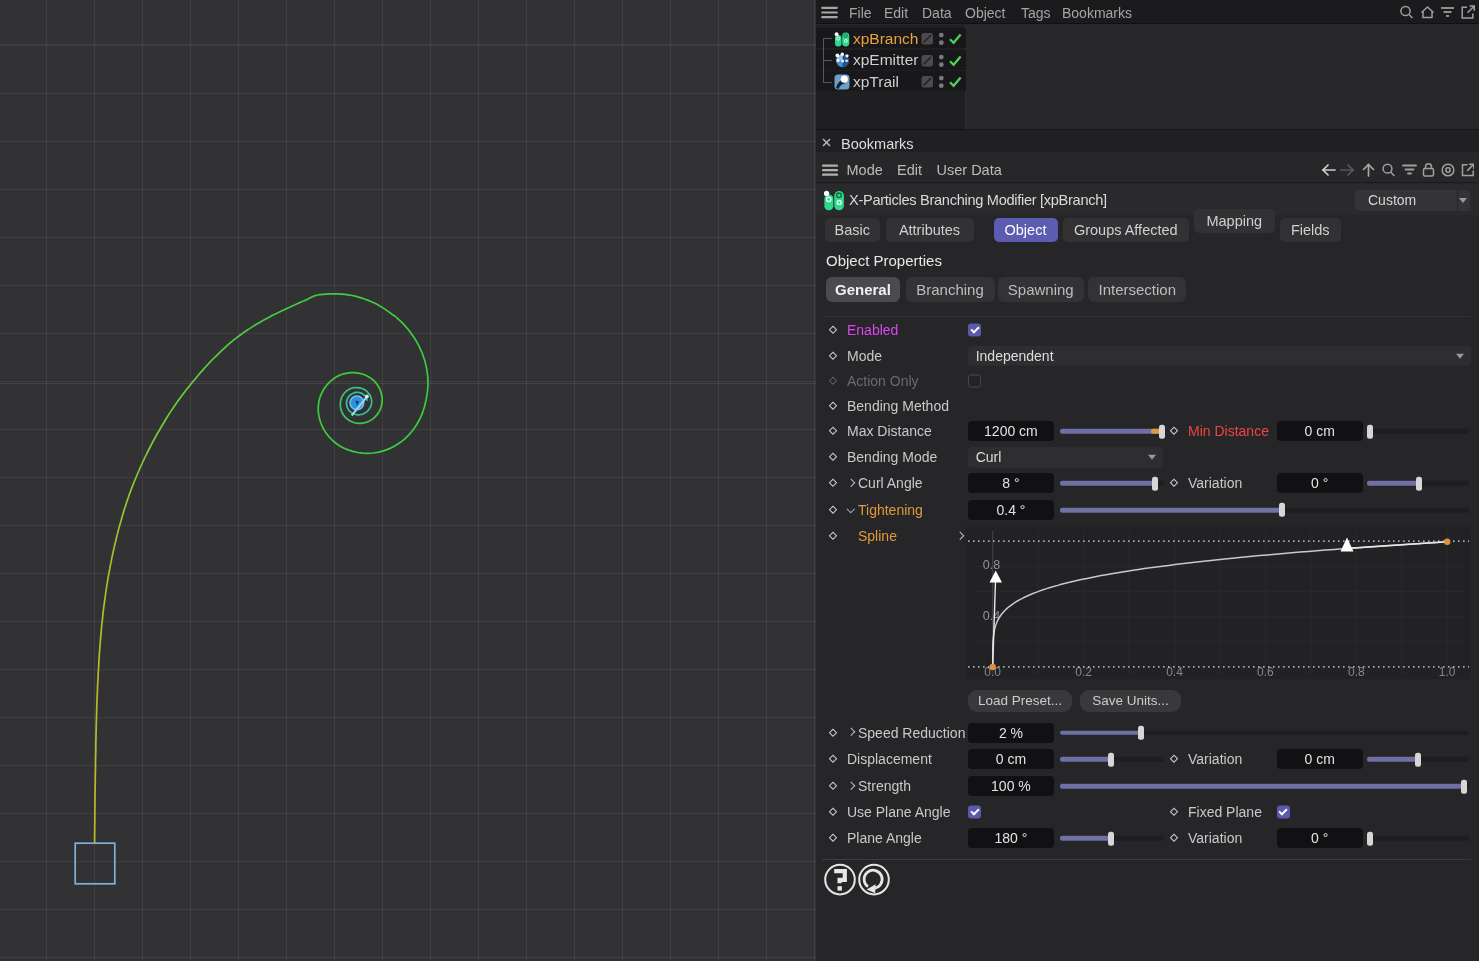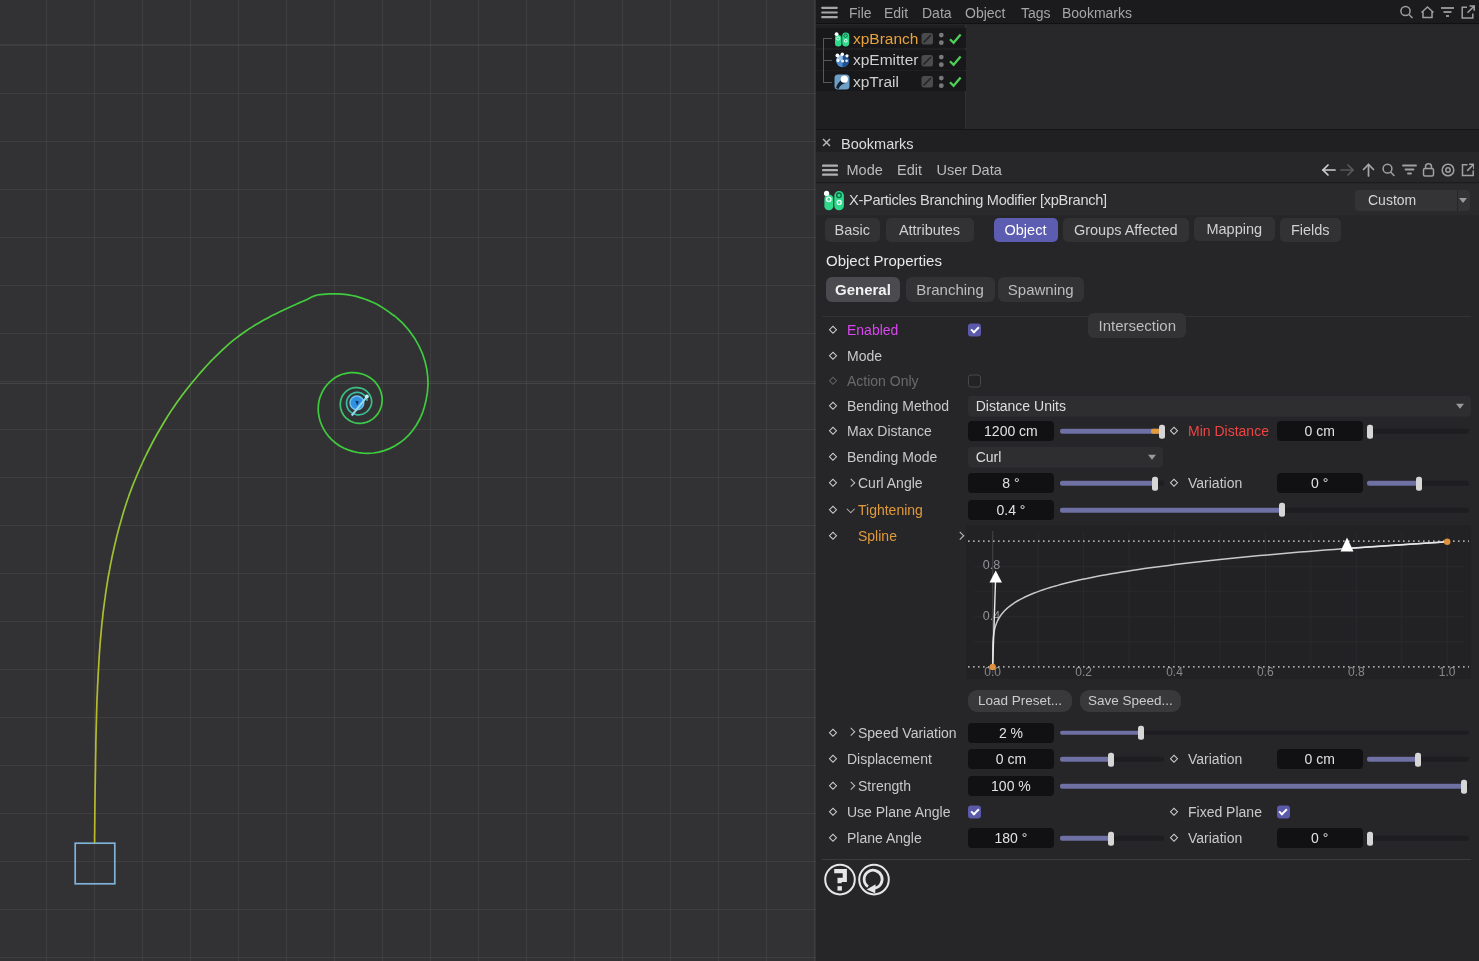--- a/index.html
+++ b/index.html
@@ -221,41 +221,41 @@
 <div class="abs" style="left:849px;top:200px;transform:translateY(-50%);font-size:14.6px;letter-spacing:-0.3px;color:#dadada">X-Particles Branching Modifier [xpBranch]</div>
 <div class="abs" style="left:1355px;top:189.5px;width:115px;height:21px;background:#343336;border-radius:4px;">
 <span style="position:absolute;left:13px;top:50%;transform:translateY(-50%);font-size:14px;color:#d5d5d5">Custom</span>
 <span style="position:absolute;left:101.5px;top:0;width:1px;height:21px;background:#262528"></span>
 <span style="position:absolute;right:3px;top:8px;width:0;height:0;border-left:4px solid transparent;border-right:4px solid transparent;border-top:5px solid #9a9a9a"></span>
     </div>
 <div class="tab" style="left:824.6px;top:217.5px;width:55.4px;">Basic</div>
 <div class="tab" style="left:885.5px;top:217.5px;width:88px;">Attributes</div>
 <div class="tab" style="left:993.5px;top:217.5px;width:64px;background:#5c5cb0;color:#fff">Object</div>
 <div class="tab" style="left:1063px;top:217.5px;width:125.5px;">Groups Affected</div>
-<div class="tab" style="left:1194px;top:217px;width:80.5px;">Mapping</div>
+<div class="tab" style="left:1194px;top:209px;width:80.5px;">Mapping</div>
 <div class="tab" style="left:1280px;top:217.5px;width:60.5px;">Fields</div>
 <div class="abs" style="left:826px;top:259.5px;transform:translateY(-50%);font-size:15px;color:#e8e8e8;font-weight:500">Object Properties</div>
 <div class="stab" style="left:826.3px;top:276.5px;width:73.3px;background:#4b4a4e;color:#f2f2f2;font-weight:bold">General</div>
 <div class="stab" style="left:905.5px;top:276.5px;width:89px;">Branching</div>
 <div class="stab" style="left:998px;top:276.5px;width:85.5px;">Spawning</div>
-<div class="stab" style="left:1088.3px;top:276.5px;width:98px;margin-top:36px;">Intersection</div>
+<div class="stab" style="left:1088.3px;top:276.5px;width:98px;">Intersection</div>
 <div class="abs" style="left:822px;top:316px;width:649px;height:1px;background:#323134"></div>
 <div class="dia" style="left:832.5px;top:330px;border-color:#cfcfcf"></div>
 <div class="lbl" style="left:847px;top:330px;color:#d946ef">Enabled</div>
 <div class="cb cbon" style="left:968px;top:330px">
       <div class="ck"></div>
     </div>
 <div class="dia" style="left:832.5px;top:355.7px;border-color:#cfcfcf"></div>
 <div class="lbl" style="left:847px;top:355.7px;color:#c9c9c9">Mode</div>
+<div class="dd" style="left:967.7px;top:355.7px;width:503.29999999999995px">Independent<span class="car"></span></div>
 <div class="dia" style="left:832.5px;top:381px;border-color:#5f5f61"></div>
 <div class="lbl" style="left:847px;top:381px;color:#6a6a6c">Action Only</div>
 <div class="cb cboff" style="left:968px;top:381px"></div>
 <div class="dia" style="left:832.5px;top:406px;border-color:#cfcfcf"></div>
 <div class="lbl" style="left:847px;top:406px;color:#c9c9c9">Bending Method</div>
-<div class="dd" style="left:967.7px;top:406px;width:503.29999999999995px">Distance Units<span class="car"></span></div>
 <div class="dia" style="left:832.5px;top:431.3px;border-color:#cfcfcf"></div>
 <div class="lbl" style="left:847px;top:431.3px;color:#c9c9c9">Max Distance</div>
 <div class="fld" style="left:967.7px;top:431.3px">1200 cm</div>
 <div class="trk" style="left:1059.5px;top:431.3px;width:106.5px">
       <div class="fill" style="width:102.5px"></div>
       <div class="fill" style="left:91.5px;width:9px;background:#e39a3c"></div>
       <div class="hdl" style="left:102.5px"></div>
     </div>
 <div class="dia" style="left:1173.5px;top:431.3px;border-color:#cfcfcf"></div>
 <div class="lbl" style="left:1188px;top:431.3px;color:#ef4444">Min Distance</div>
@@ -323,24 +323,24 @@
 <line x1="2" y1="141.9" x2="503" y2="141.9" stroke="#dcdcdc" stroke-width="1.2" stroke-dasharray="1.6 3.4"></line>
 <path d="M26.7 141.9L26.8 124.6L26.9 118.5L27.2 113.9L27.6 110.1L28.1 106.8L28.7 103.9L29.4 101.2L30.3 98.8L31.2 96.5L32.3 94.3L33.5 92.3L34.8 90.3L36.2 88.5L37.7 86.7L39.3 85.0L41.1 83.4L42.9 81.8L44.9 80.3L47.0 78.8L49.1 77.4L51.4 76.0L53.9 74.6L56.4 73.3L59.0 72.0L61.8 70.7L64.6 69.5L67.6 68.2L70.7 67.1L73.9 65.9L77.2 64.8L80.6 63.6L84.2 62.5L87.8 61.4L91.6 60.4L95.4 59.3L99.4 58.3L103.5 57.3L107.7 56.3L112.0 55.3L116.5 54.3L121.0 53.4L125.7 52.4L130.4 51.5L135.3 50.6L140.3 49.7L145.4 48.8L150.6 47.9L156.0 47.0L161.4 46.2L167.0 45.3L172.6 44.5L178.4 43.6L184.3 42.8L190.3 42.0L196.4 41.2L202.7 40.4L209.0 39.6L215.5 38.8L222.0 38.0L228.7 37.2L235.5 36.5L242.4 35.7L249.4 35.0L256.5 34.2L263.8 33.5L271.1 32.8L278.6 32.0L286.2 31.3L293.8 30.6L301.6 29.9L309.6 29.2L317.6 28.5L325.7 27.8L334.0 27.1L342.3 26.4L350.8 25.8L359.4 25.1L368.1 24.4L376.9 23.8L385.8 23.1L394.8 22.5L404.0 21.8L413.2 21.2L422.6 20.5L432.1 19.9L441.7 19.3L451.4 18.7L461.2 18.0L471.2 17.4L481.2 16.8" fill="none" stroke="#c9c9c9" stroke-width="1.5"></path>
 <line x1="26.7" y1="141.9" x2="29.5" y2="56" stroke="#e8e8e8" stroke-width="1.4"></line>
 <path d="M29.7 45.5 L23.5 57.5 L36 57.5 Z" fill="#fff"></path>
 <line x1="481.2" y1="16.8" x2="381" y2="23.5" stroke="#e8e8e8" stroke-width="1.4"></line>
 <path d="M381 12.5 L374.5 26.5 L387.5 26.5 Z" fill="#fff"></path>
 <circle cx="26.7" cy="141.9" r="3.2" fill="#e0913d"></circle>
 <circle cx="481.2" cy="16.8" r="3.2" fill="#e0913d"></circle>
 </svg>
 <div class="btn" style="left:967.7px;top:689.5px;width:104.6px">Load Preset...</div>
-<div class="btn" style="left:1079.9px;top:689.5px;width:101px">Save Speed...</div>
+<div class="btn" style="left:1079.9px;top:689.5px;width:101px">Save Units...</div>
 <div class="dia" style="left:832.5px;top:732.5px;border-color:#cfcfcf"></div>
 <div class="chr" style="left:847.5px;top:729.0px;transform:rotate(-45deg)"></div>
-<div class="lbl" style="left:858px;top:732.5px;color:#c9c9c9">Speed Variation</div>
+<div class="lbl" style="left:858px;top:732.5px;color:#c9c9c9">Speed Reduction</div>
 <div class="fld" style="left:967.7px;top:732.5px">2 %</div>
 <div class="trk" style="left:1059.5px;top:732.5px;width:409.5px">
       <div class="fill" style="width:81.5px"></div>
       <div class="hdl" style="left:81.5px"></div>
     </div>
 <div class="dia" style="left:832.5px;top:759.3px;border-color:#cfcfcf"></div>
 <div class="lbl" style="left:847px;top:759.3px;color:#c9c9c9">Displacement</div>
 <div class="fld" style="left:967.7px;top:759.3px">0 cm</div>
 <div class="trk" style="left:1059.5px;top:759.3px;width:104.5px">
       <div class="fill" style="width:51.90000000000009px"></div>

